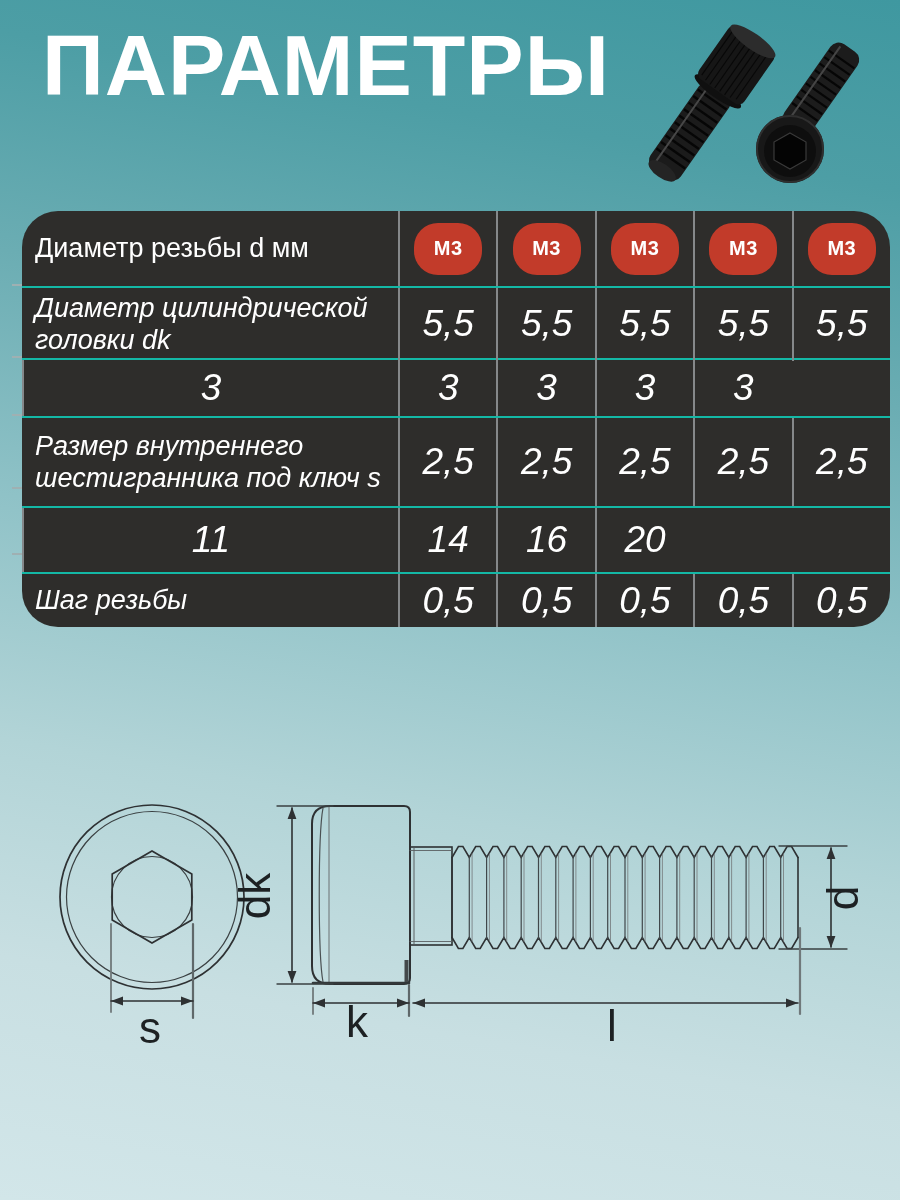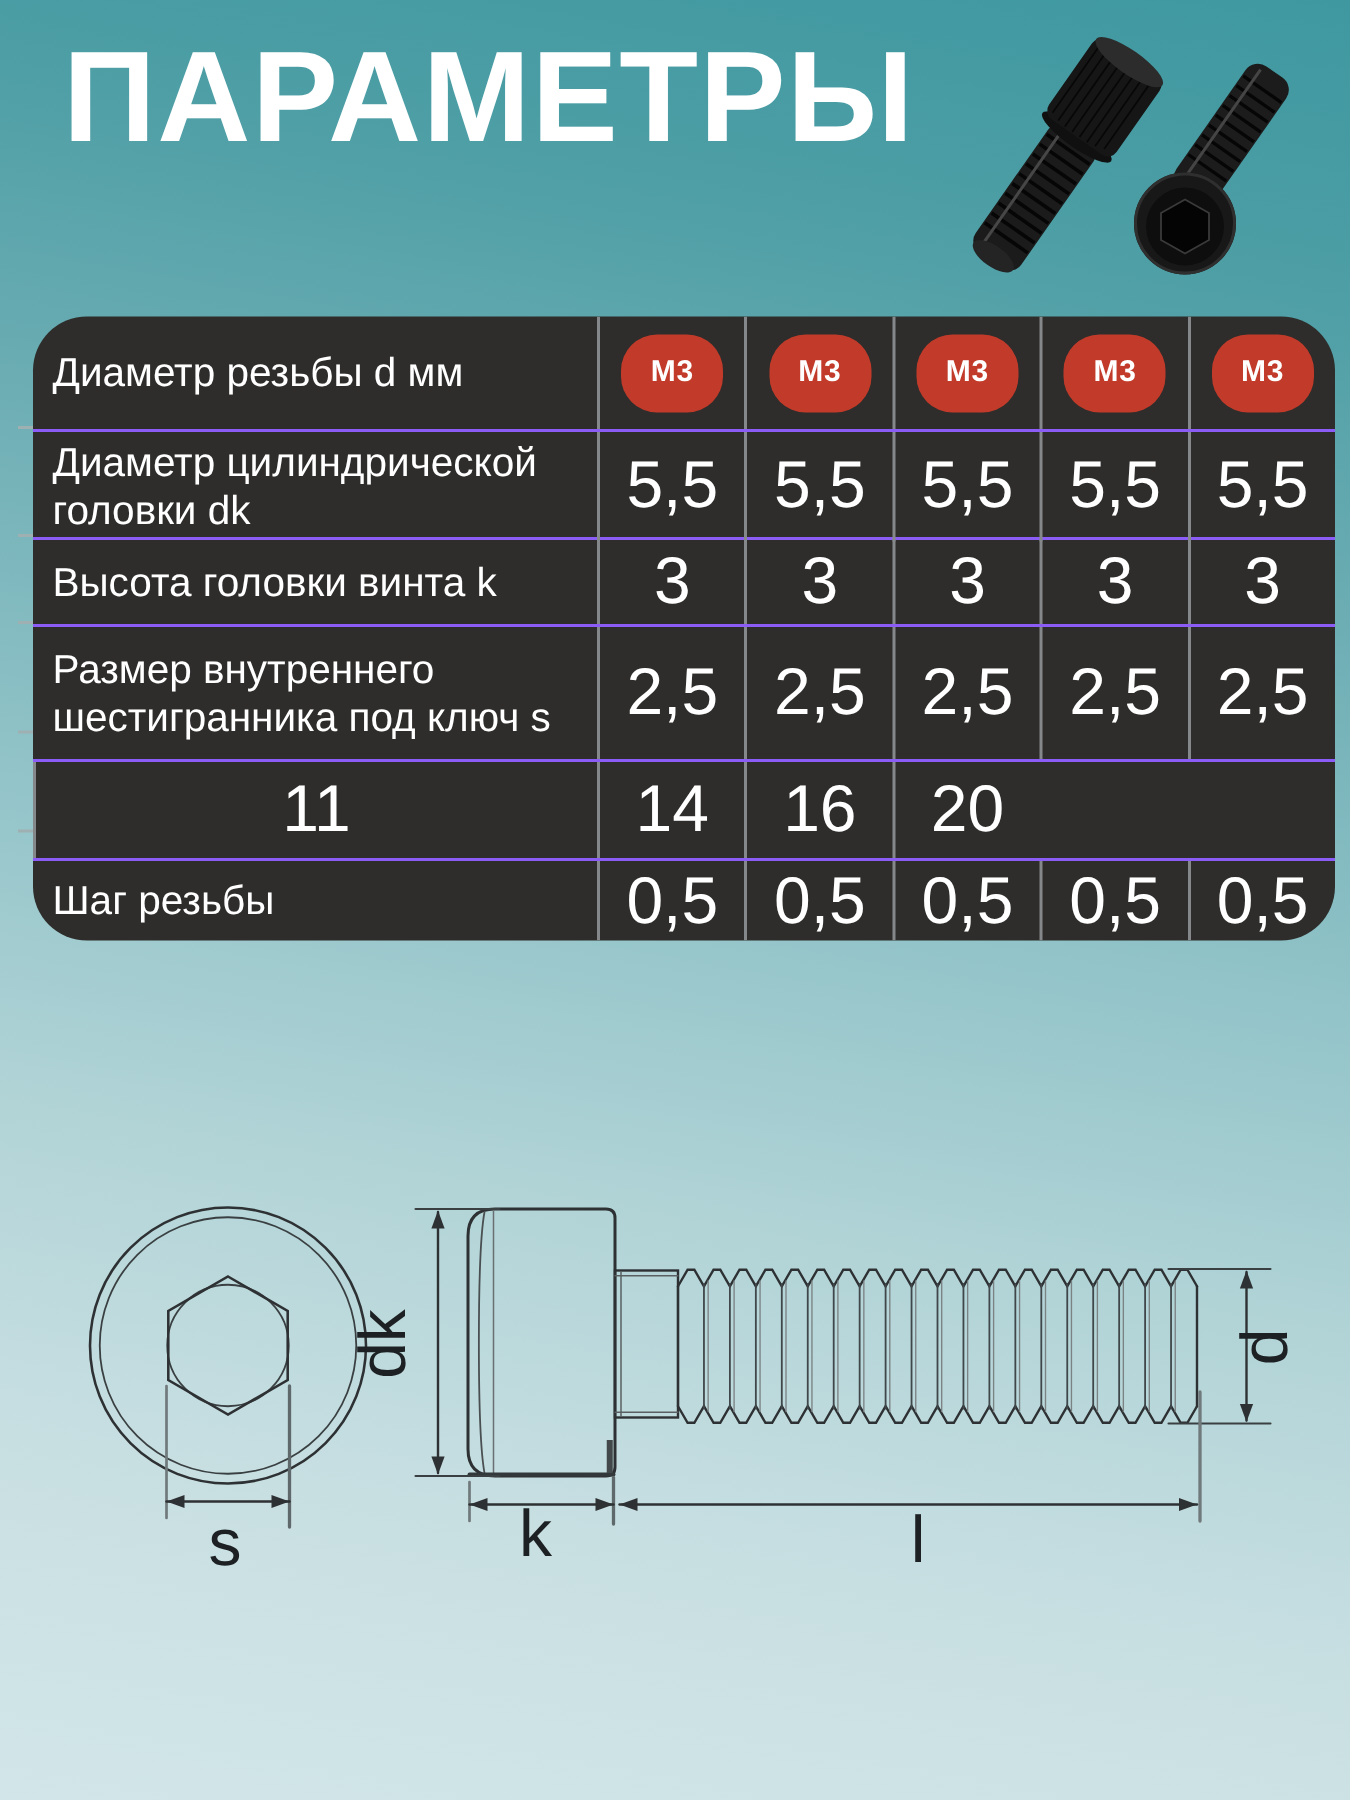--- a/index.html
+++ b/index.html
@@ -8,24 +8,24 @@
     background:linear-gradient(190deg,#3f98a0 0%,#4d9ea5 14%,#6badb3 30%,#8fc2c7 48%,#b2d4d7 66%,#c8dfe2 82%,#d2e6e9 100%);}
   .title{position:absolute;left:42px;top:22px;margin:0;font-size:86px;line-height:1;
     font-weight:700;letter-spacing:1px;color:#ffffff;}
   
   .overlay{position:absolute;left:0;top:0;width:900px;height:1200px;pointer-events:none;}
   
   .spec{position:absolute;left:22px;top:211px;width:868px;border-radius:36px;
     background:#2e2d2b;color:#fff;overflow:visible;}
   .rows{border-radius:16px;overflow:hidden;}
   .row{display:grid;grid-template-columns:376px repeat(5,1fr);box-sizing:border-box;}
-  .row + .row{border-top:2px solid #8b5cf6;}
+  .row + .row{border-top:2px solid #14b8a6;font-style:italic;}
   .lbl{display:flex;align-items:center;padding:4px 8px 4px 13px;font-size:27px;font-weight:500;line-height:1.2;}
   .cell{display:flex;align-items:center;justify-content:center;border-left:2px solid #85888a;}
-  .val{font-size:44px;font-weight:500;}
+  .val{font-size:37px;font-weight:500;}
   .badge{display:flex;align-items:center;justify-content:center;width:68px;height:52px;
     border-radius:24px;font-size:20px;font-weight:700;color:#fff;letter-spacing:0.5px;}
   .tick{position:absolute;left:-10px;width:10px;height:2px;background:#9fb0b2;}
   .dimtext{font-size:44px;fill:#1d2123;font-family:"Liberation Sans","DejaVu Sans",sans-serif;}
 </style>
 </head>
 <body>
 
 <div class="canvas">
 
@@ -237,21 +237,20 @@
             <span class="val">5,5</span>
           </div>
           <div class="cell">
             <span class="val">5,5</span>
           </div>
           <div class="cell">
             <span class="val">5,5</span>
           </div>
         </div>
         <div class="row" style="height: 58px;">
-          <div class="lbl">Высота головки винта k</div>
           <div class="cell">
             <span class="val">3</span>
           </div>
           <div class="cell">
             <span class="val">3</span>
           </div>
           <div class="cell">
             <span class="val">3</span>
           </div>
           <div class="cell">

